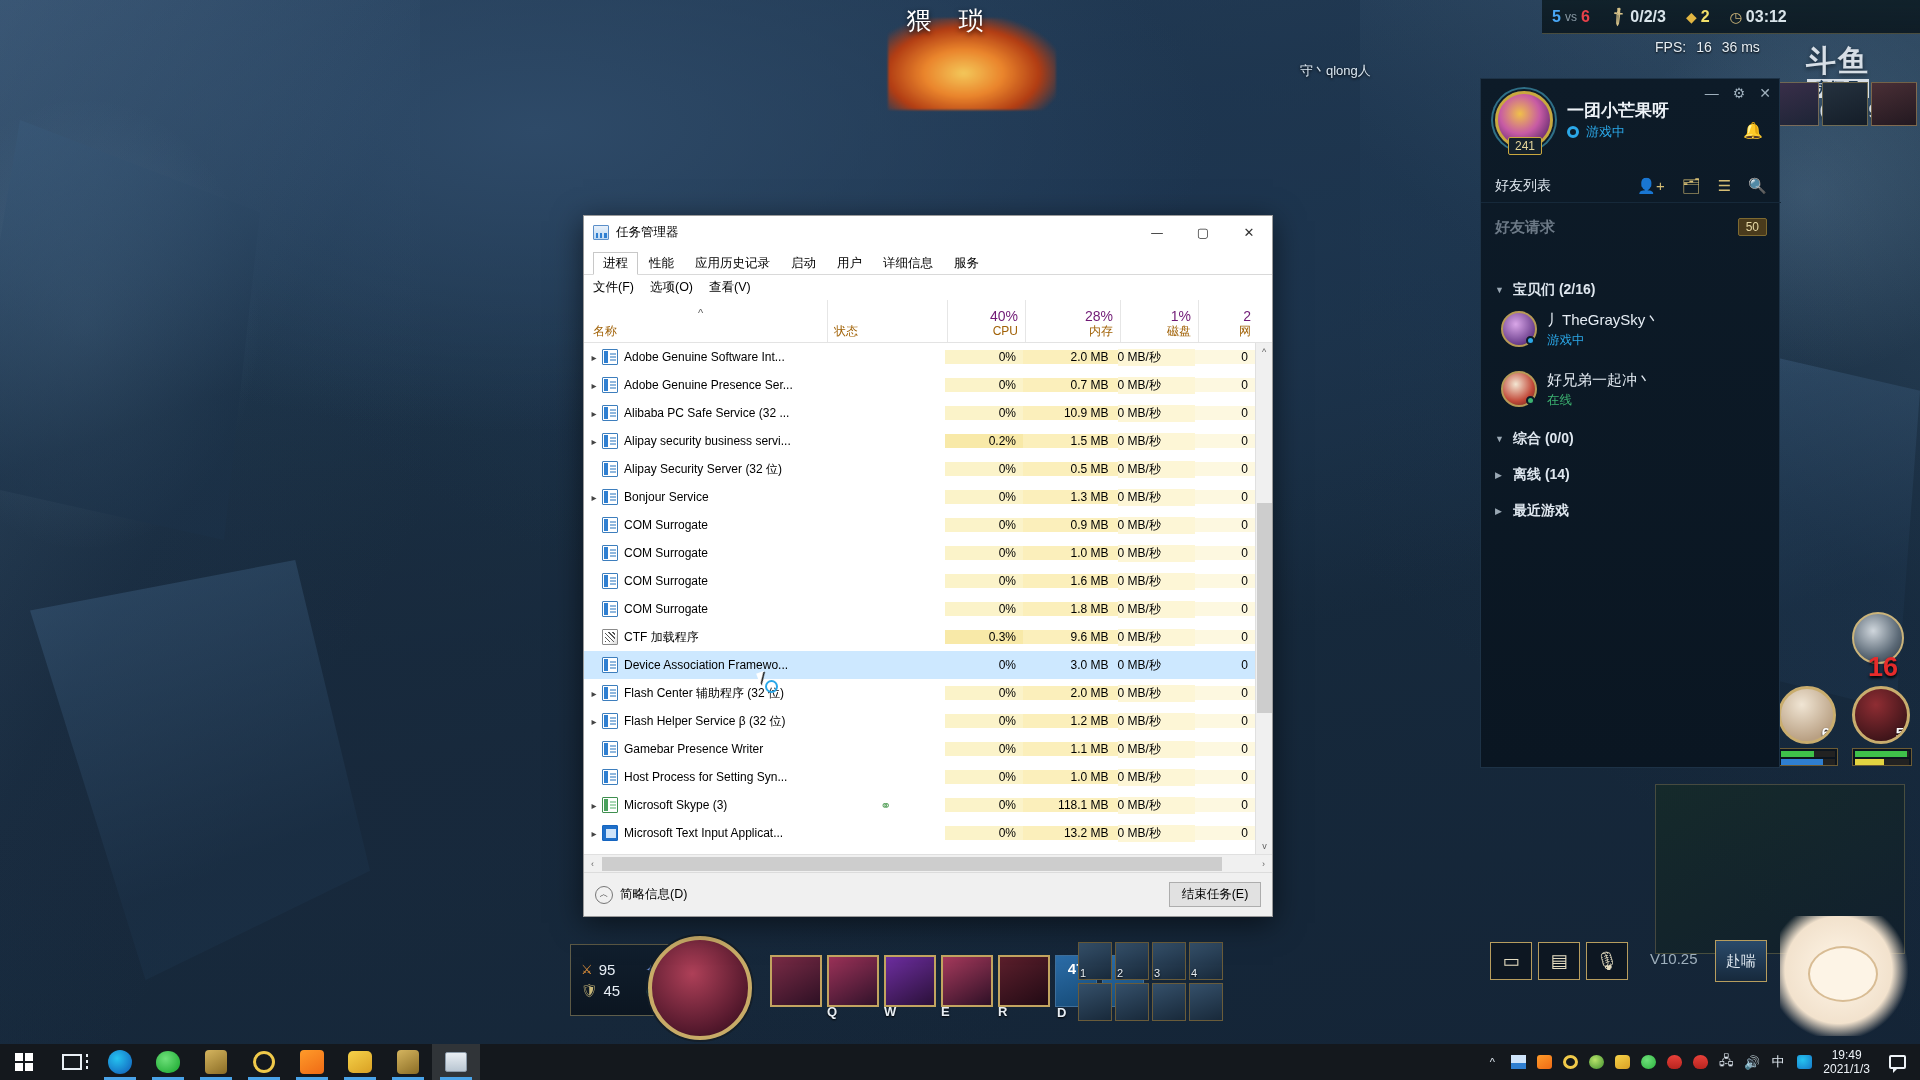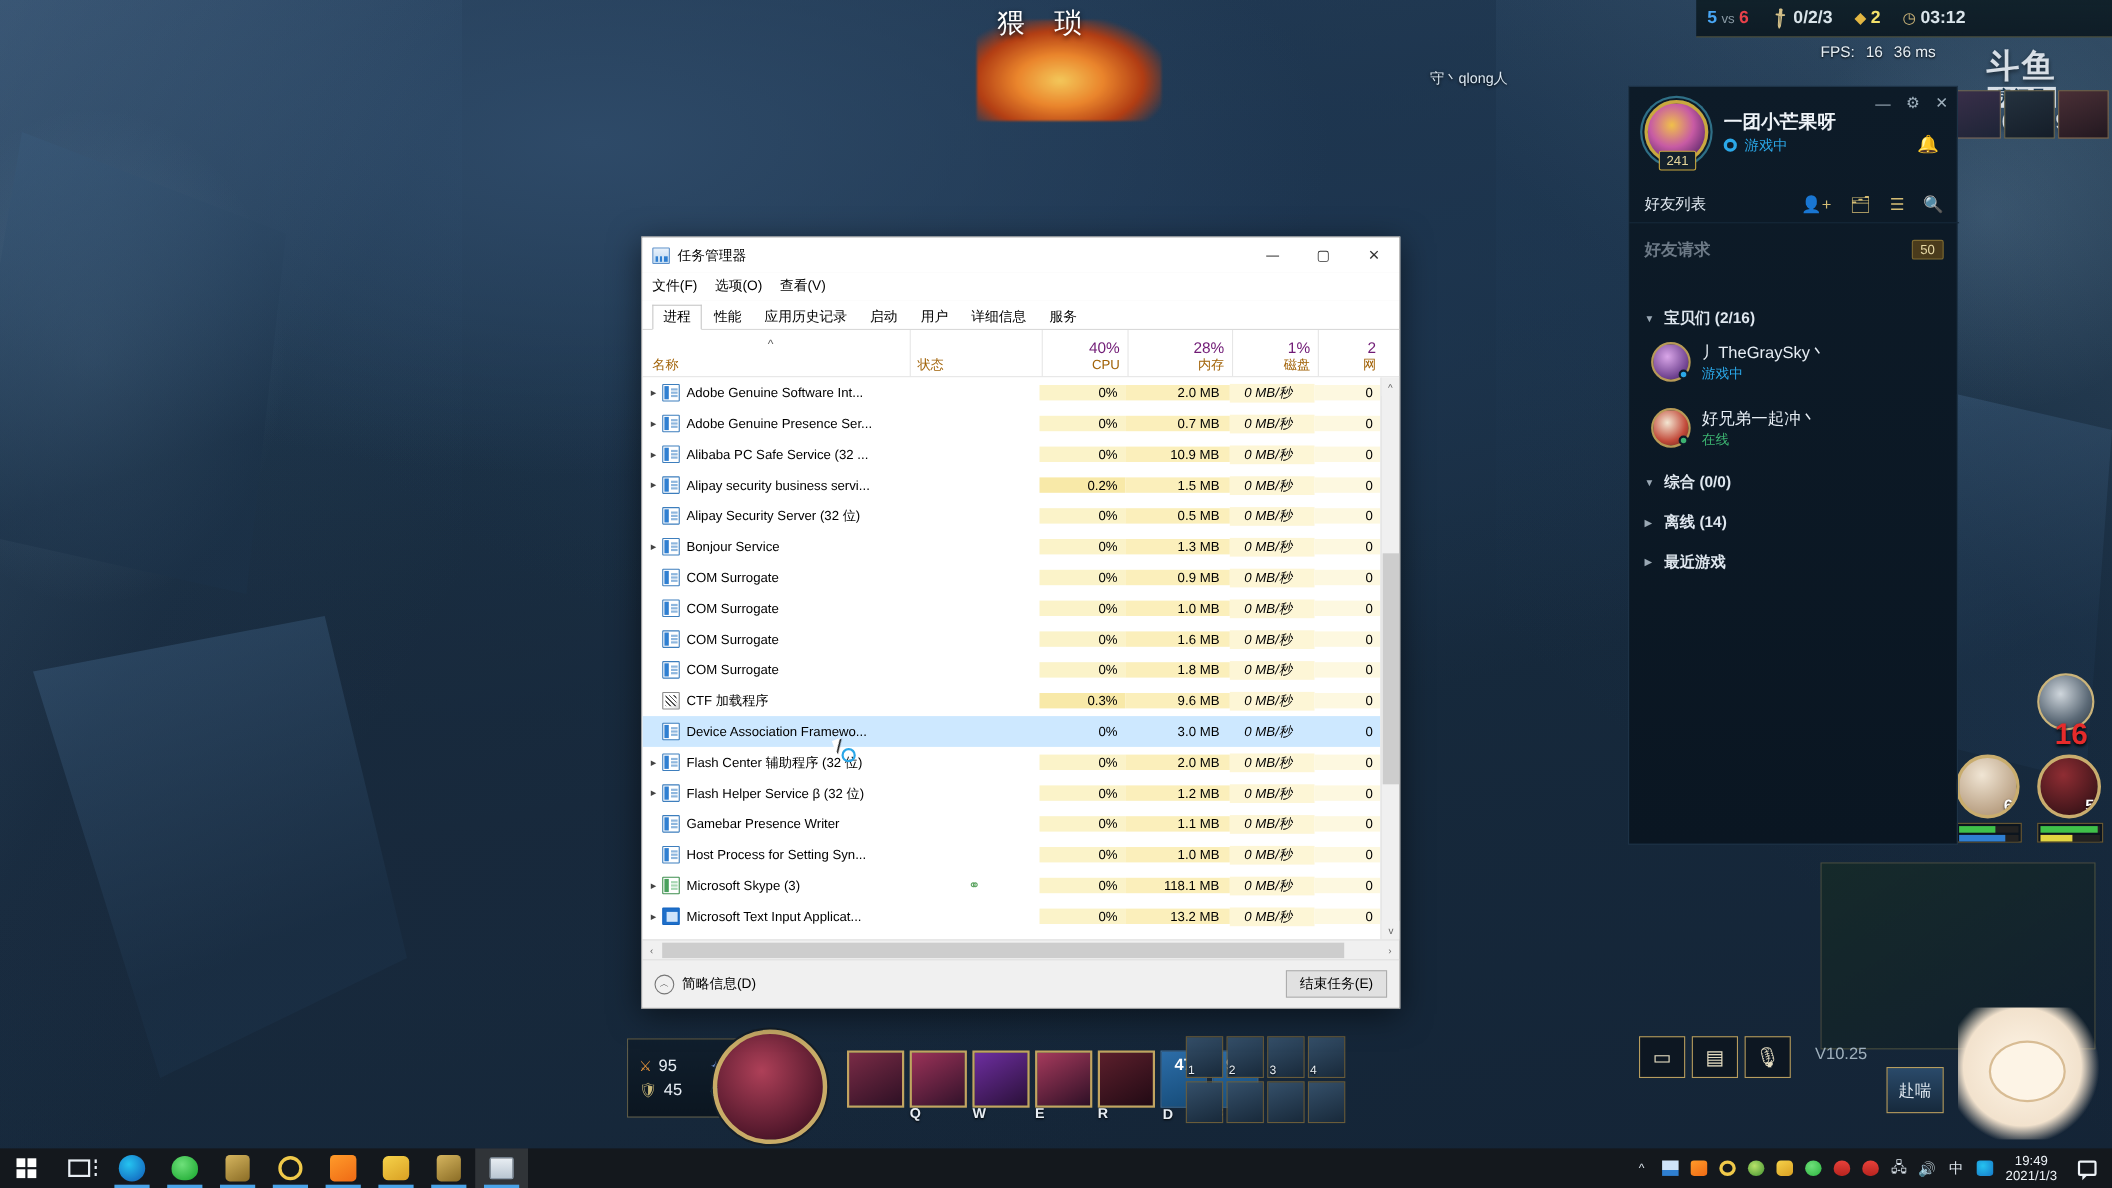--- a/index.html
+++ b/index.html
@@ -191,21 +191,21 @@
     position: absolute; left: 1490px; top: 8px; display: flex; gap: 6px; align-items: center;
   }
   .chatbtn {
     width: 42px; height: 38px; border: 1px solid #b79d5e; background: rgba(12,22,32,.9);
     color: #e4dcc0; display: flex; align-items: center; justify-content: center; font-size: 18px;
   }
   #hud-version { position: absolute; left: 1650px; top: 16px; color: #9fb0bd; font-size: 15px; }
   #hud-shop-btn {
     position: absolute; left: 1715px; top: 6px; width: 52px; height: 42px;
     background: linear-gradient(180deg,#2a4a6a,#16293c); border: 1px solid #b79d5e;
-    color: #dfe8f0; font-size: 15px; display: flex; align-items: center; justify-content: center; margin-top: 30px;
+    color: #dfe8f0; font-size: 15px; display: flex; align-items: center; justify-content: center;
   }
   #hud-mascot {
     position: absolute; left: 1780px; top: -18px; width: 130px; height: 120px;
     border-radius: 16px;
     background: radial-gradient(circle at 45% 45%, #fff6e8 0%, #f2e2cd 55%, rgba(240,225,205,0) 72%);
   }
   #hud-mascot .face { position: absolute; left: 28px; top: 30px; width: 70px; height: 56px;
     border-radius: 50%; background: #fdf4e6; border: 2px solid #d8bc94; }
   #hud-minimap-bl {
     position: absolute; left: 1655px; top: -150px; width: 250px; height: 170px;
@@ -315,21 +315,21 @@
   .prow .picon.skype { border-color: #3f8f4f; background: #fff; }
   .prow .picon.skype::before { background: #49a05c; }
   .prow .picon.skype::after { background: #a8d8b4; box-shadow: 0 3px 0 #a8d8b4, 0 6px 0 #a8d8b4; }
   .prow .picon.tip { border-color: #1565c0; background: #1f6fc9; }
   .prow .picon.tip::before { background: #cfe4fa; left: 3px; top: 3px; width: 10px; height: 9px; }
   .prow .picon.tip::after { display: none; }
   .prow .c-status { width: 120px; display: flex; align-items: center; justify-content: center; }
   .leaf-icon { color: #5aa35f; font-size: 13px; }
   .prow .c-cpu  { width: 78px; text-align: right; padding-right: 7px; }
   .prow .c-mem  { width: 95px; text-align: right; padding-right: 9px; }
-  .prow .c-disk { width: 78px; text-align: center; padding-right: 7px; font-style: italic; }
+  .prow .c-disk { width: 78px; text-align: left; padding-right: 7px; }
   .prow .c-net  { width: 60px; text-align: right; padding-right: 7px; }
   .heat-cpu  { background: #fbf3c9; }
   .heat-cpu2 { background: #f8e9a8; }
   .heat-mem  { background: #fbefbb; }
   .heat-disk { background: #fdf6d6; }
   .heat-net  { background: #fdf8e0; }
   .prow.selected .heat-cpu, .prow.selected .heat-cpu2,
   .prow.selected .heat-mem, .prow.selected .heat-disk, .prow.selected .heat-net { background: transparent; }
 
   #tm-vscroll {
@@ -718,36 +718,36 @@
   <div id="tm-titlebar">
     <div id="tm-title-icon"></div>
     <div id="tm-title-text">任务管理器</div>
     <div id="tm-winbtns">
       <div class="winbtn">—</div>
       <div class="winbtn">▢</div>
       <div class="winbtn close">✕</div>
     </div>
   </div>
 
-  <div id="tm-menubar">
-    <span>文件(F)</span>
-    <span>选项(O)</span>
-    <span>查看(V)</span>
-  </div>
-
   <div id="tm-tabs">
     <div class="tm-tab active">进程</div>
     <div class="tm-tab">性能</div>
     <div class="tm-tab">应用历史记录</div>
     <div class="tm-tab">启动</div>
     <div class="tm-tab">用户</div>
     <div class="tm-tab">详细信息</div>
     <div class="tm-tab">服务</div>
   </div>
 
+  <div id="tm-menubar">
+    <span>文件(F)</span>
+    <span>选项(O)</span>
+    <span>查看(V)</span>
+  </div>
+
   <div id="tm-colhead">
     <div class="col name">
       <div class="pct"></div>
       <div class="lbl">名称</div>
     </div>
     <div class="col status">
       <div class="pct"></div>
       <div class="lbl">状态</div>
     </div>
     <div class="col cpu">

